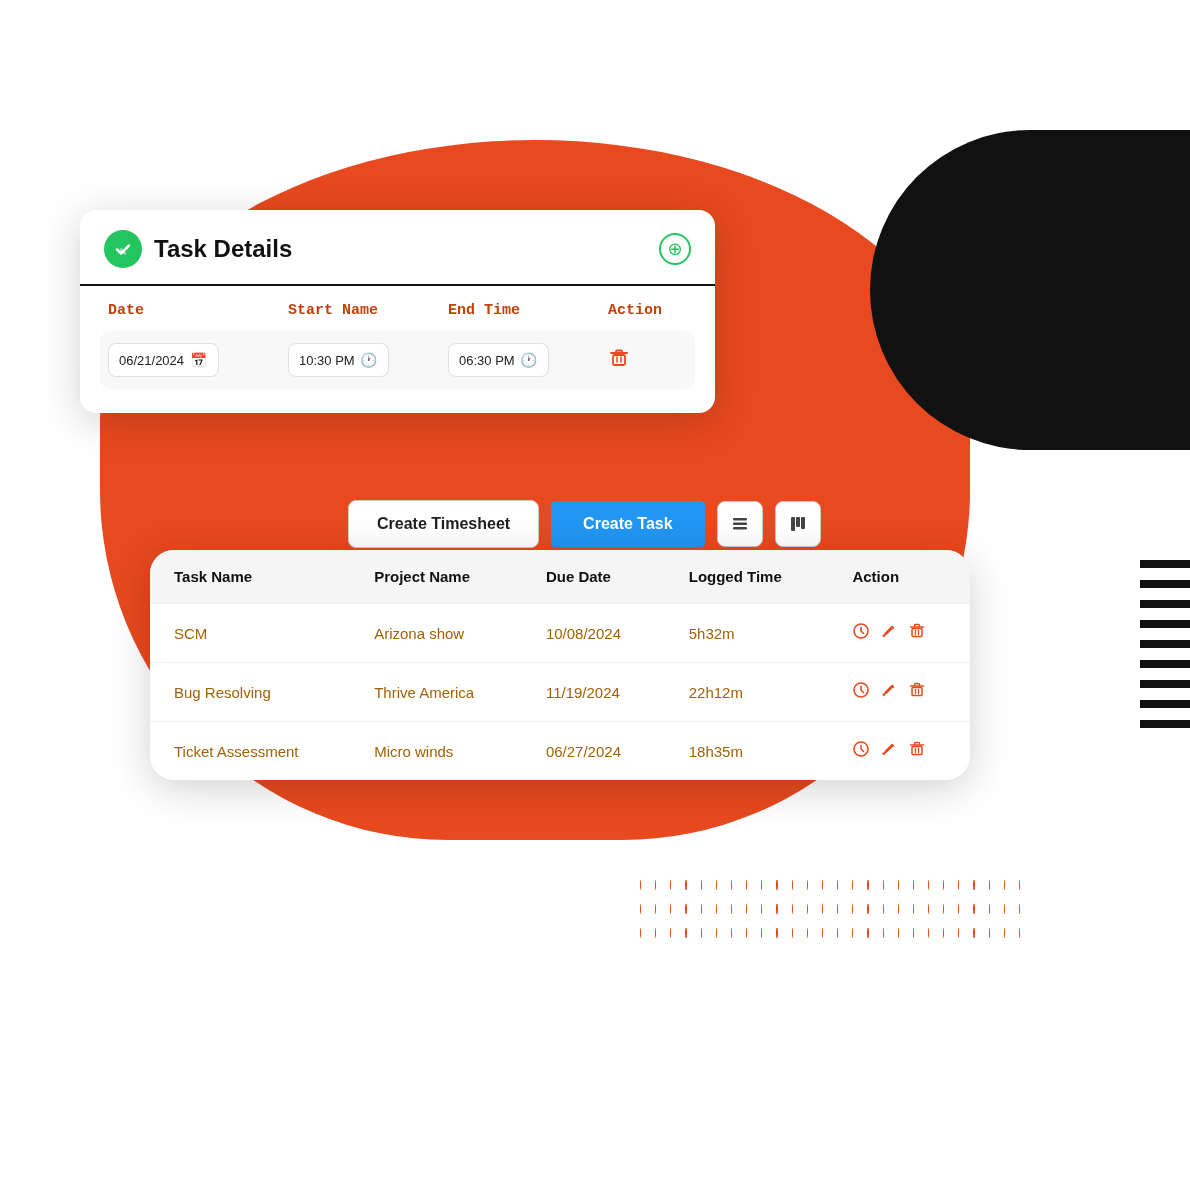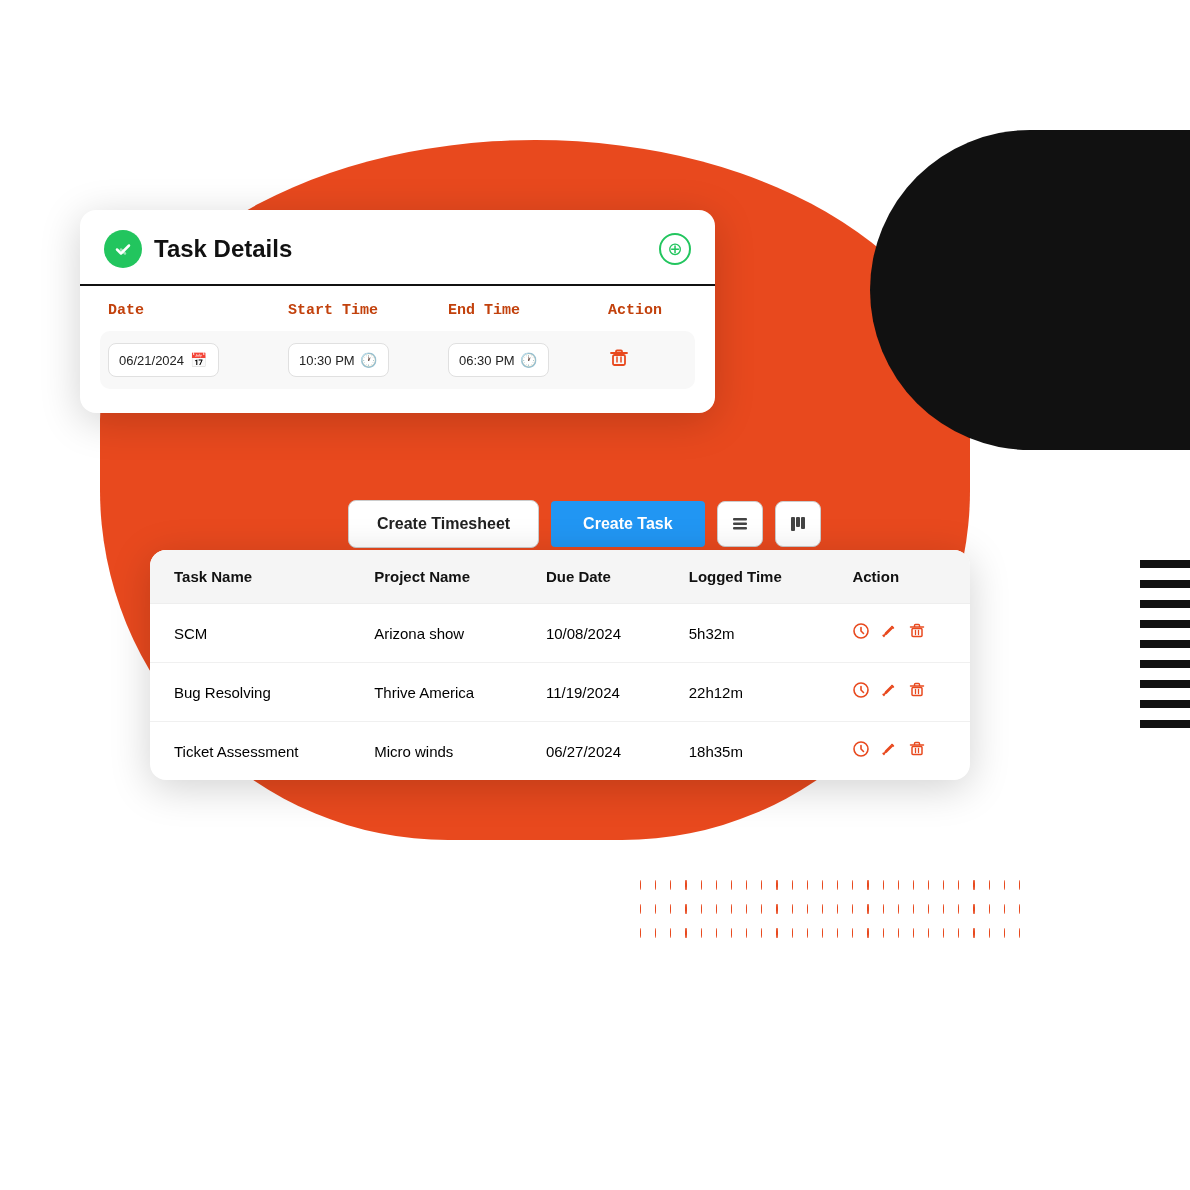--- a/index.html
+++ b/index.html
@@ -244,21 +244,21 @@
       color: #444444;
     }
 
     
     .tasks-table-card {
       position: absolute;
       top: 550px;
       left: 150px;
       width: 820px;
       background: #ffffff;
-      border-radius: 16px;
+      border-radius: 24px;
       box-shadow: 0 8px 40px rgba(0,0,0,0.18);
       z-index: 10;
       padding: 0;
       overflow: hidden;
     }
 
     .tasks-table {
       width: 100%;
       border-collapse: collapse;
     }
@@ -272,21 +272,21 @@
       text-align: left;
       font-size: 15px;
       font-weight: 700;
       color: #111111;
       border-bottom: 1px solid #EEEEEE;
     }
 
     .tasks-table td {
       padding: 18px 24px;
       font-size: 15px;
-      color: #000000;
+      color: #a16207;
       border-bottom: 1px solid #F0F0F0;
     }
 
     .tasks-table tr:last-child td {
       border-bottom: none;
     }
 
     .action-icons {
       display: flex;
       align-items: center;
@@ -418,21 +418,21 @@
       <span class="card-title">Task Details</span>
     </div>
     <button class="add-icon-btn">
       <span>⊕</span>
     </button>
   </div>
 
   <div class="table-section">
     <div class="table-header-row">
       <div class="table-header-cell">Date</div>
-      <div class="table-header-cell">Start Time</div>
+      <div class="table-header-cell">Start Name</div>
       <div class="table-header-cell">End Time</div>
       <div class="table-header-cell">Action</div>
     </div>
 
     <div class="table-data-row">
       <div class="table-data-cell">
         <div class="input-like">
           <span>06/21/2024</span>
           <span class="calendar-icon">📅</span>
         </div>

